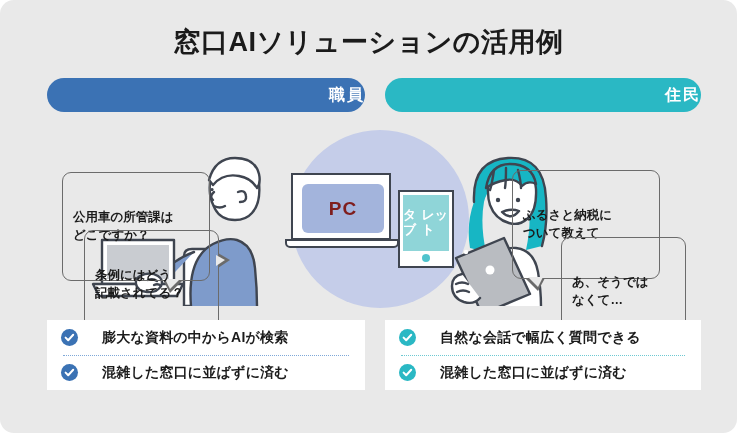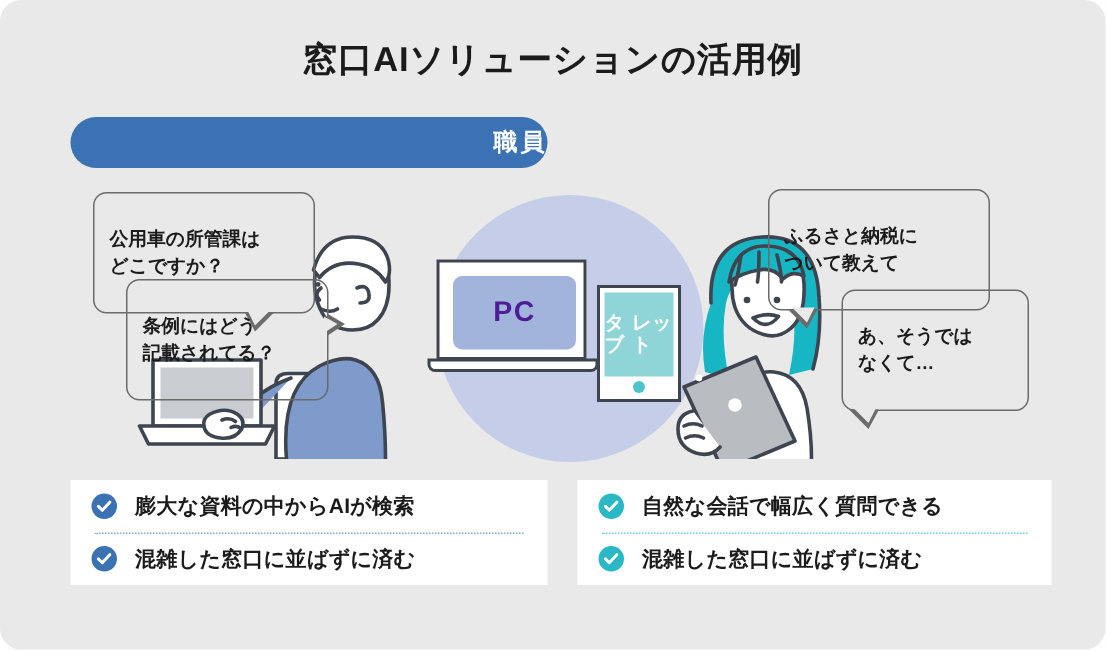--- a/index.html
+++ b/index.html
@@ -23,21 +23,21 @@
     overflow: hidden;
   }
 
   
   .title {
     position: absolute;
     left: 0;
     top: 24px;
     width: 737px;
     text-align: center;
-    font-size: 23px;
+    font-size: 27px;
     font-weight: bold;
     letter-spacing: 0.5px;
     color: #1b1b1b;
   }
 
   
   .pill {
     position: absolute;
     top: 78px;
     height: 34px;
@@ -92,21 +92,21 @@
     position: absolute;
     left: 9px;
     top: 9px;
     width: 82px;
     height: 49px;
     background: #a3b4dc;
     border-radius: 6px;
     display: flex;
     align-items: center;
     justify-content: center;
-    color: #4c1d95;
+    color: #7f1d1d;
     font-size: 19px;
     font-weight: bold;
     letter-spacing: 1px;
   }
   .laptop-base {
     position: absolute;
     left: -6px;
     top: 66px;
     width: 114px;
     height: 9px;
@@ -156,23 +156,24 @@
   
   .bubble {
     position: absolute;
     border: 1.6px solid #6b6b6b;
     border-radius: 9px;
     background: transparent;
     color: #1b1b1b;
     font-size: 12.5px;
     font-weight: bold;
     line-height: 1.45;
-    padding: 3px 10px;
+    padding: 17px 10px;
     box-sizing: border-box;
     white-space: pre-line;
+    margin-top: 44px;
   }
   .bubble-tail {
     position: absolute;
     width: 0;
     height: 0;
   }
   .b1 { left: 62px;  top: 128px; width: 148px; }
   .b1 .bubble-tail {
     left: 100px; bottom: -13px;
     border-left: 7px solid transparent;
@@ -261,21 +262,21 @@
     flex-direction: column;
     justify-content: center;
   }
   .card-staff    { left: 47px;  width: 318px; }
   .card-resident { left: 385px; width: 316px; }
 
   .benefit-row {
     display: flex;
     align-items: center;
     height: 34px;
-    gap: 12px;
+    gap: 24px;
   }
   .check {
     flex: 0 0 auto;
     width: 17px;
     height: 17px;
     border-radius: 50%;
     display: flex;
     align-items: center;
     justify-content: center;
   }
@@ -296,20 +297,23 @@
 </style>
 </head>
 <body>
 
 <div class="page">
 
   <div class="title">窓口AIソリューションの活用例</div>
 
   <div class="pill pill-staff" style="background:#3b72b4">
     <span>職員</span>
+  </div>
+  <div class="pill pill-resident" style="background:#2ab8c4">
+    <span>住民</span>
   </div>
 
   <div class="circle"></div>
 
   <svg class="person-left" viewBox="0 0 205 158">
     <g fill="none" stroke="#3f4550" stroke-width="2.4" stroke-linecap="round" stroke-linejoin="round">
 
       <path d="M96 108 q0 -7 8 -7 h42 q8 0 8 7 v50 h-58 z" fill="#ffffff"></path>
 
       <path d="M103 158 q-4 -48 22 -62 q14 -7 24 -4 q16 5 18 28 q2 20 2 38" fill="#7e9bcb" stroke="#3f4550"></path>

